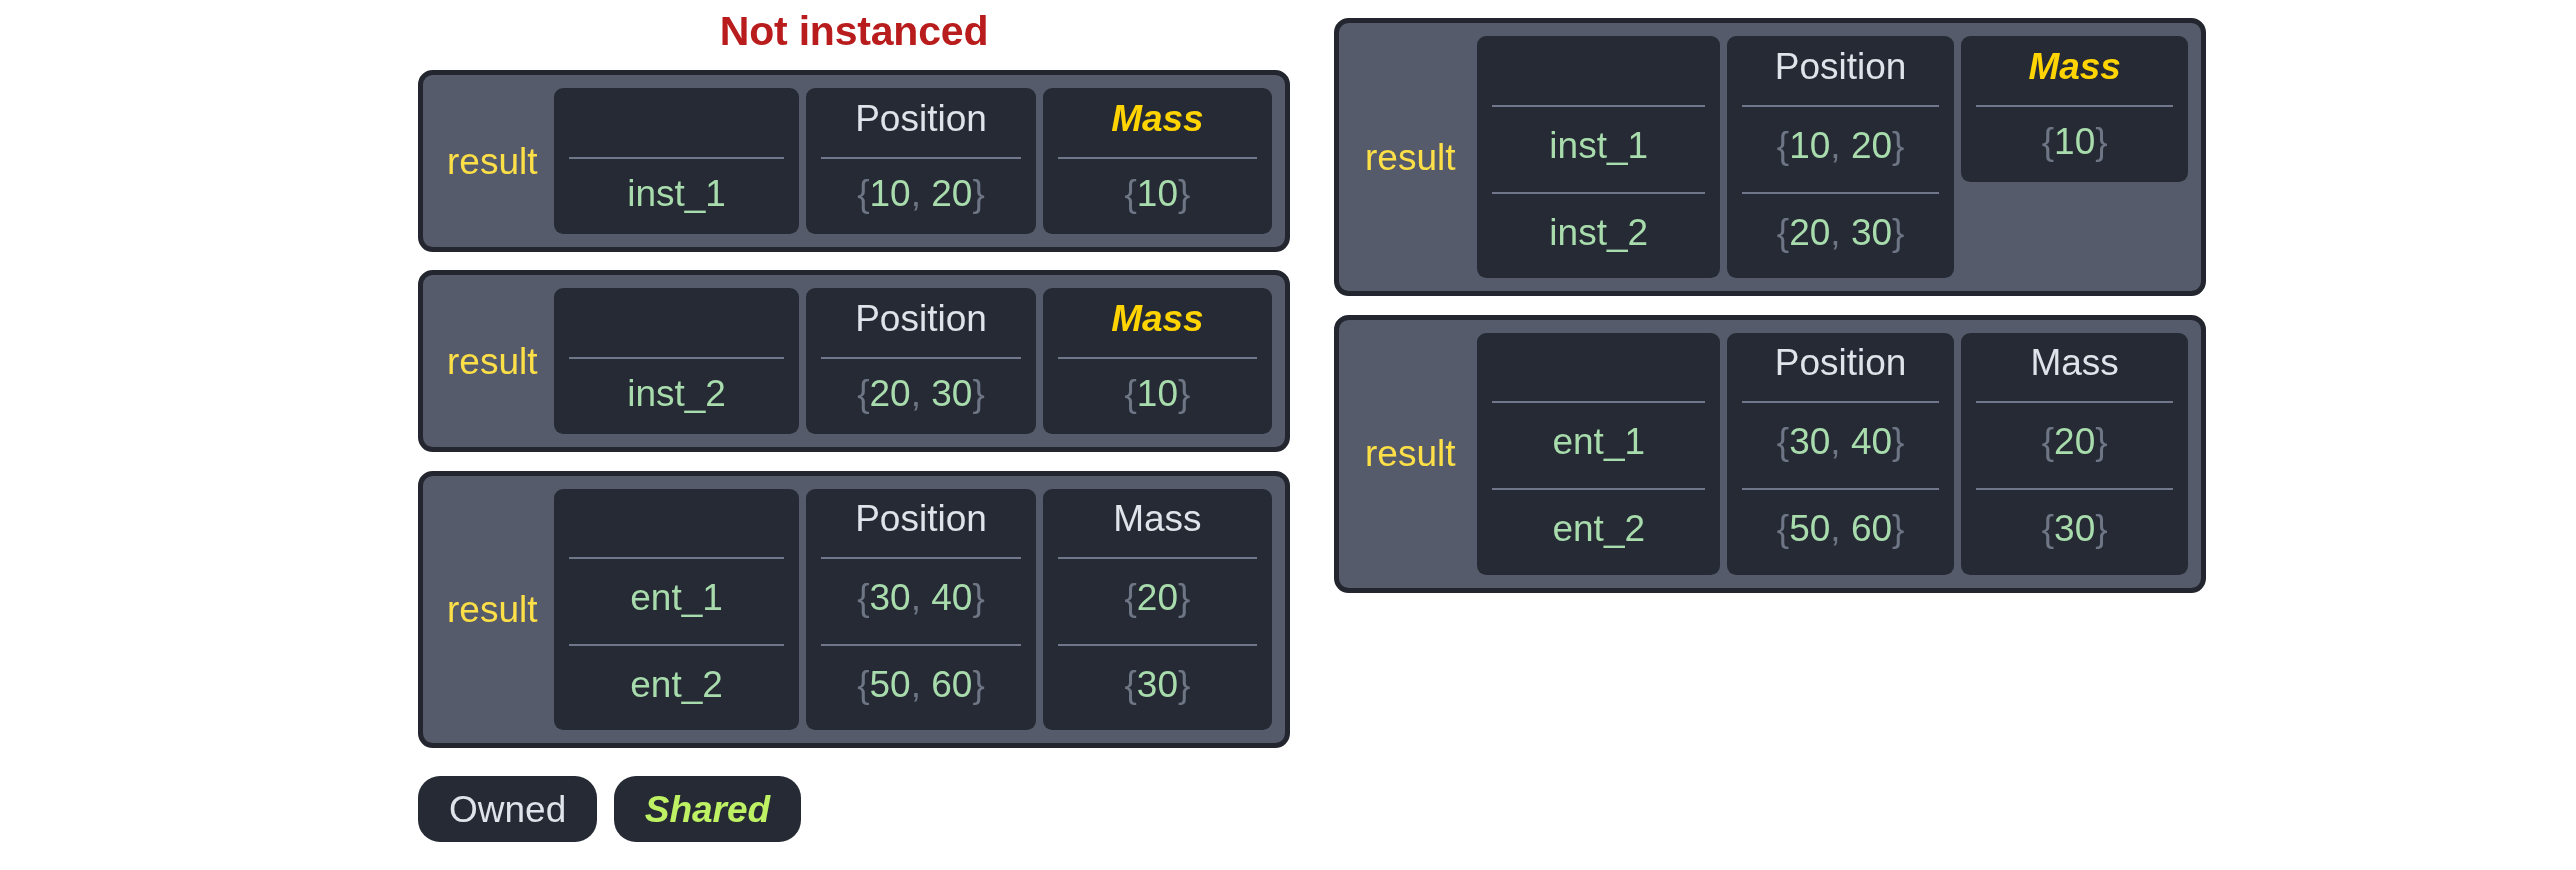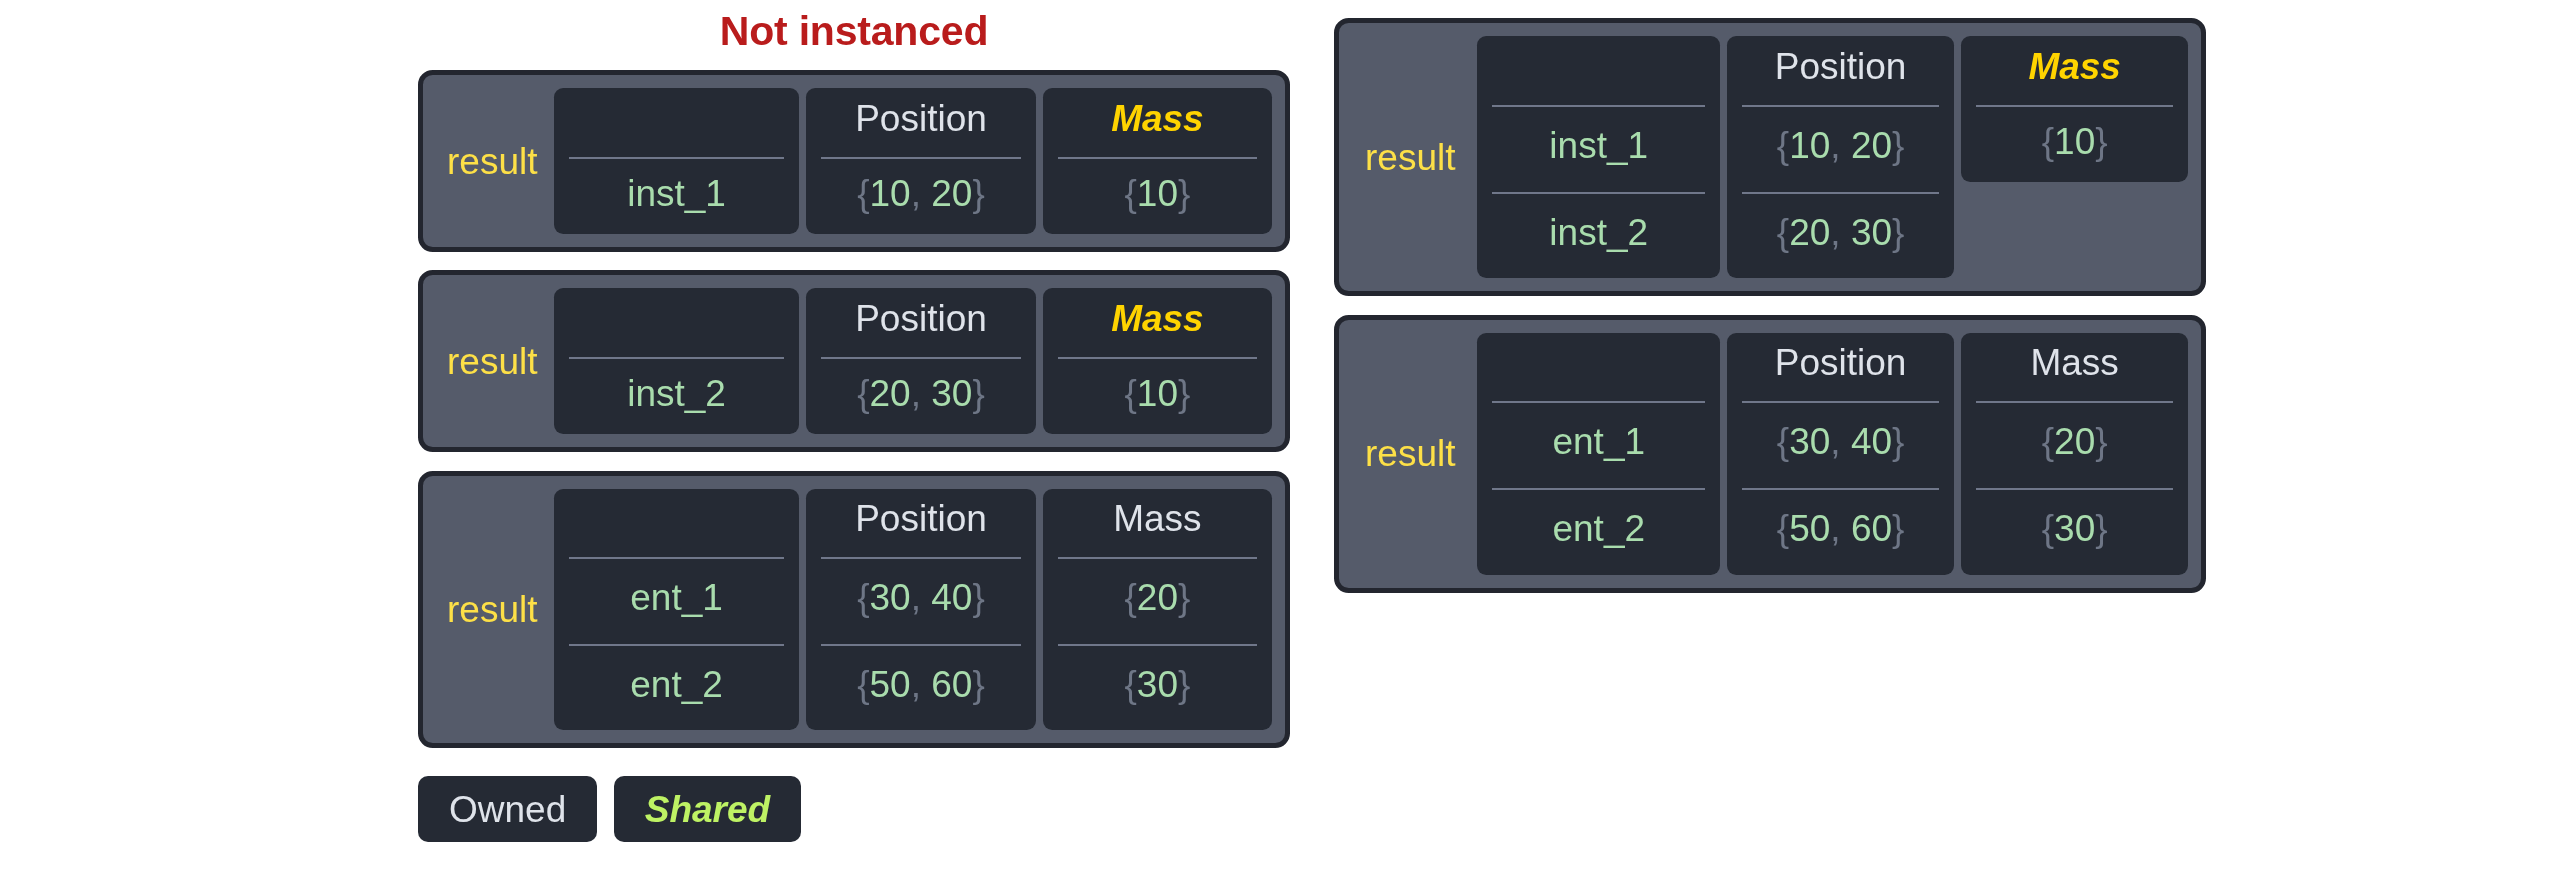--- a/index.html
+++ b/index.html
@@ -128,21 +128,21 @@
   .legend {
     position: absolute;
     left: 418px;
     top: 776px;
     display: flex;
     flex-direction: row;
     gap: 16.5px;
   }
   .chip {
     background: #252a34;
-    border-radius: 10px;
+    border-radius: 22px;
     padding: 14.7px 31px;
     font-size: 37px;
     line-height: 1;
     color: #dfe3ea;
     white-space: nowrap;
   }
   .chip.shared {
     color: #bef264;
     font-style: italic;
     font-weight: bold;

